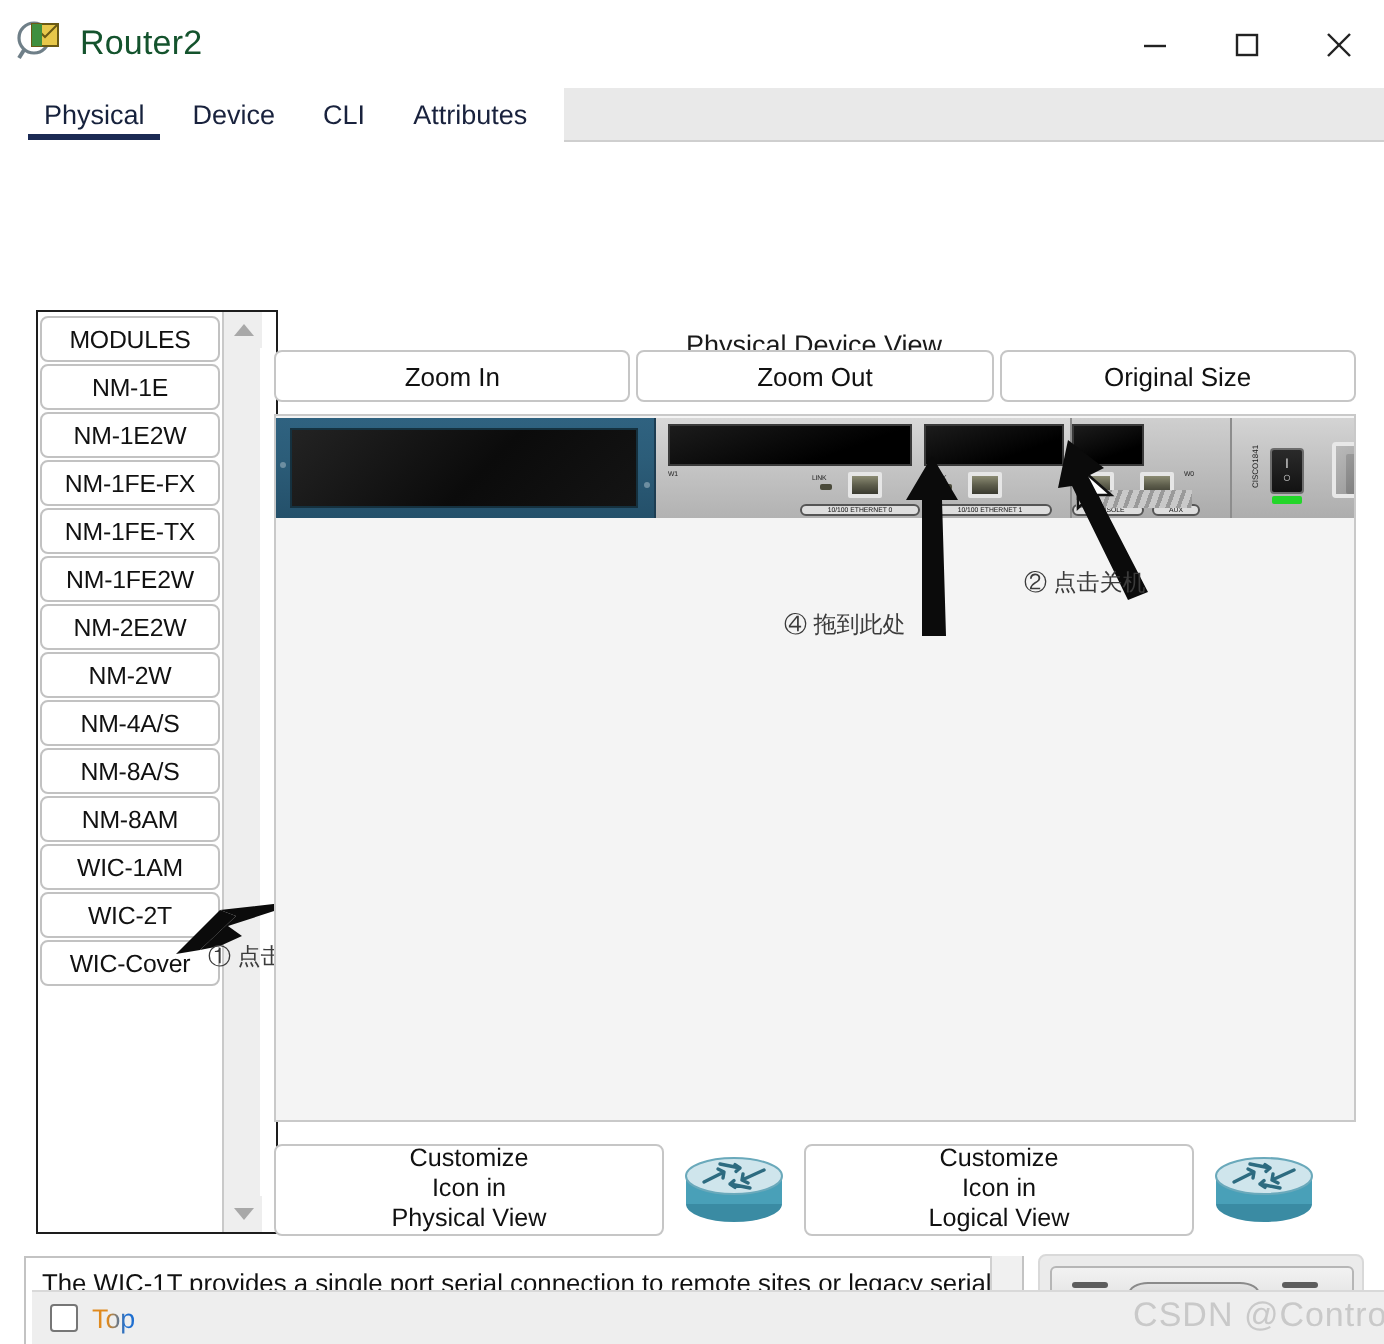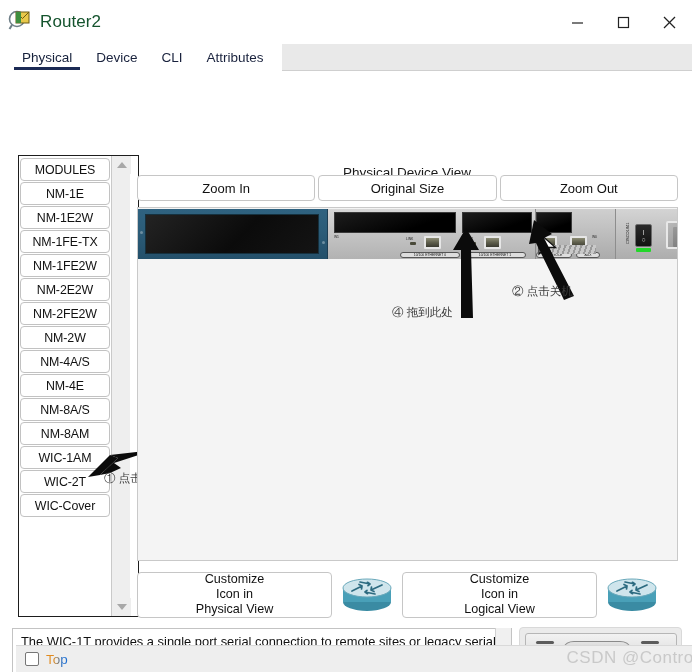--- a/index.html
+++ b/index.html
@@ -387,27 +387,26 @@
   </div>
 </div>
 
 <div class="body">
 
   <div class="modlist-wrap">
     <div class="modlist" id="modlist">
         <div class="mod-item">MODULES</div>
         <div class="mod-item">NM-1E</div>
         <div class="mod-item">NM-1E2W</div>
+        <div class="mod-item">NM-1FE-FX</div>
         <div class="mod-item">NM-1FE-TX</div>
         <div class="mod-item">NM-1FE2W</div>
         <div class="mod-item">NM-2E2W</div>
-        <div class="mod-item">NM-2FE2W</div>
         <div class="mod-item">NM-2W</div>
         <div class="mod-item">NM-4A/S</div>
-        <div class="mod-item">NM-4E</div>
         <div class="mod-item">NM-8A/S</div>
         <div class="mod-item">NM-8AM</div>
         <div class="mod-item">WIC-1AM</div>
         <div class="mod-item">WIC-2T</div>
         <div class="mod-item">WIC-Cover</div>
       </div>
     <div class="mod-scroll">
       <div class="sb-arrow up">
           <div class="sb-tri up"></div>
         </div>
@@ -421,22 +420,22 @@
     <svg width="68" height="32" viewBox="0 0 68 32">
       <polygon points="66,1 26,14 33,19 22,24 12,26 30,9 22,6" fill="#0b0b0b"></polygon>
       <polygon points="0,28 22,6 30,9 12,26" fill="#0b0b0b"></polygon>
     </svg>
   </div>
   <div class="ann-text" style="left:104px; top:400px;">① 点击此处</div>
 
   <div class="pdv-title">Physical Device View</div>
   <div class="zoom-row">
     <div class="zoom-btn">Zoom In</div>
+    <div class="zoom-btn">Zoom Out</div>
     <div class="zoom-btn">Original Size</div>
-    <div class="zoom-btn">Zoom Out</div>
   </div>
 
   <div class="devview">
 
     <div class="chassis chassis-left">
       <div class="slot"></div>
       <div class="screw" style="left:2px; top:22px;"></div>
       <div class="screw" style="right:2px; top:32px;"></div>
     </div>
 

